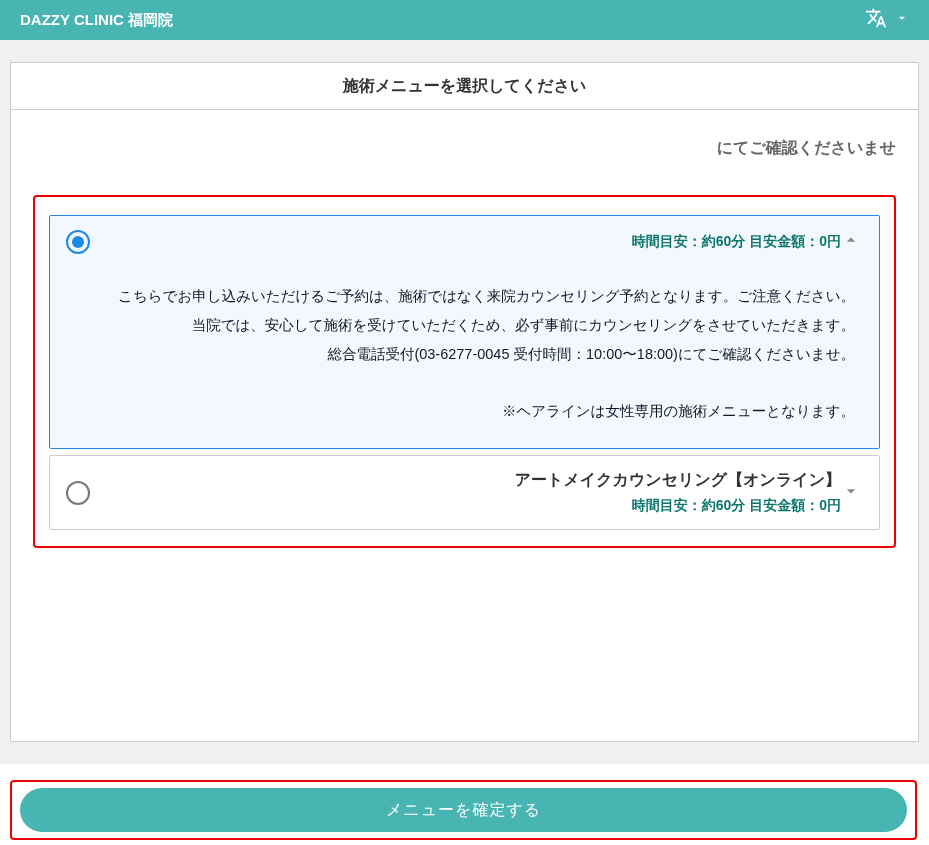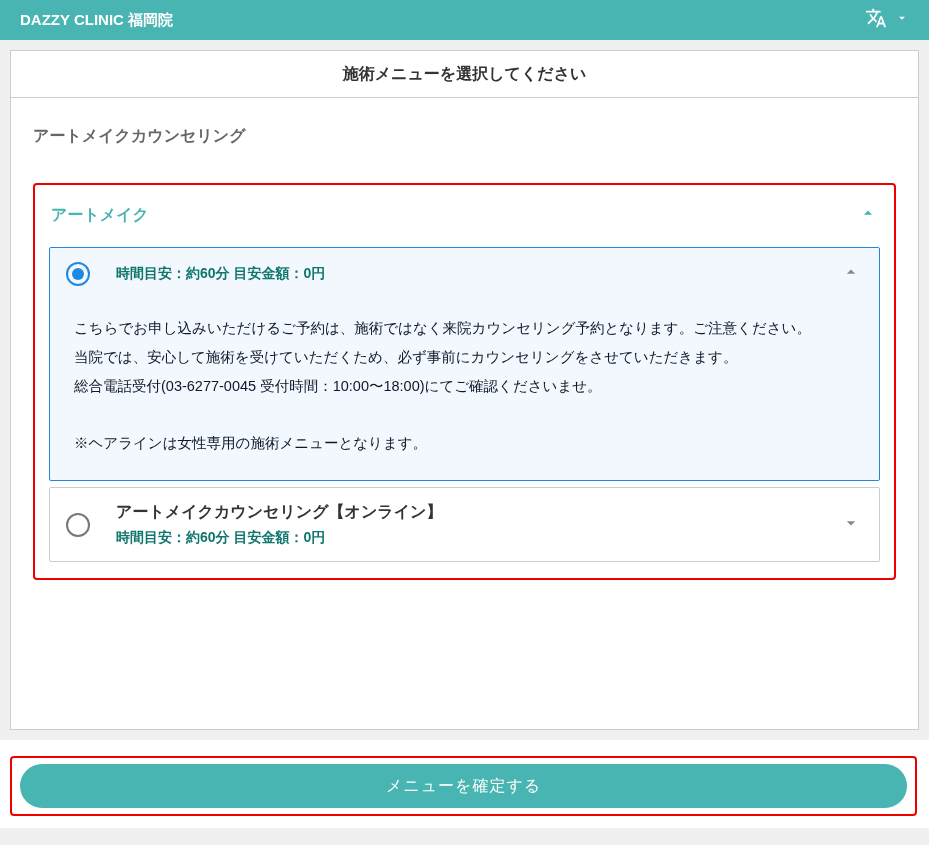--- a/index.html
+++ b/index.html
@@ -24,21 +24,21 @@
       font-weight: 600;
     }
     .lang-switch {
       display: flex;
       align-items: center;
       gap: 8px;
       cursor: pointer;
     }
     .lang-switch svg { fill: #fff; }
     .chevron-down-sm svg { fill: #fff; }
-    .body-area { padding: 0 10px; }
+    .body-area { padding: 12px 10px; text-align: right; }
     .instruction-bar {
       background: #fff;
       border: 1px solid #ccc;
       margin-top: 10px;
       height: 48px;
       display: flex;
       align-items: center;
       justify-content: center;
       font-size: 16px;
       font-weight: 600;
@@ -176,31 +176,23 @@
   </div>
 </div>
 
 <div class="body-area">
 
   <div class="instruction-bar">
     <span>施術メニューを選択してください</span>
   </div>
 
   <div class="main-panel">
-    <div class="section-label">アートメイクカウンセリング</div>
+    <div class="section-label">にてご確認くださいませ</div>
 
     <div class="red-box">
-      <div class="category-header">
-        <span class="cat-title">アートメイク</span>
-        <span class="chevron">
-          <svg width="20" height="20" viewBox="0 0 24 24">
-              <path d="M7 14l5-5 5 5z"></path>
-            </svg>
-        </span>
-      </div>
 
       <div class="option selected">
         <div class="option-row">
           <div class="radio selected">
             <div class="dot"></div>
           </div>
           <div class="option-text">
             <div class="option-sub">時間目安：約60分  目安金額：0円</div>
           </div>
           <span class="option-chevron">

